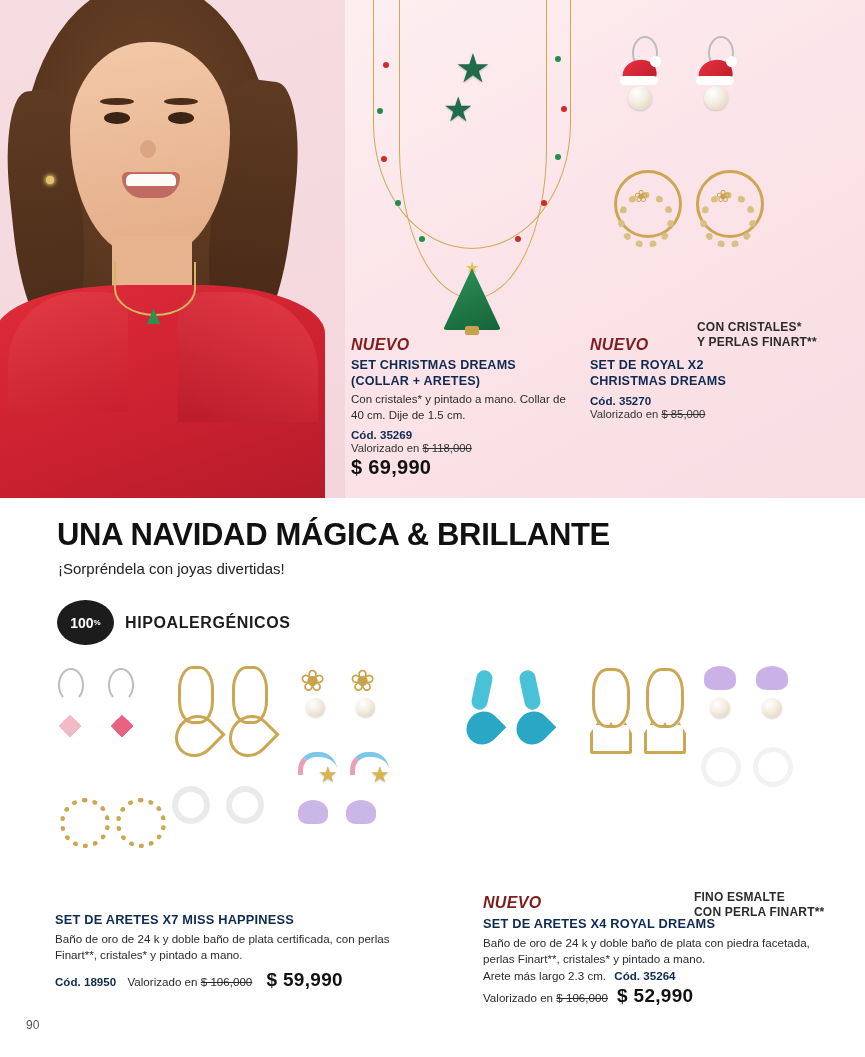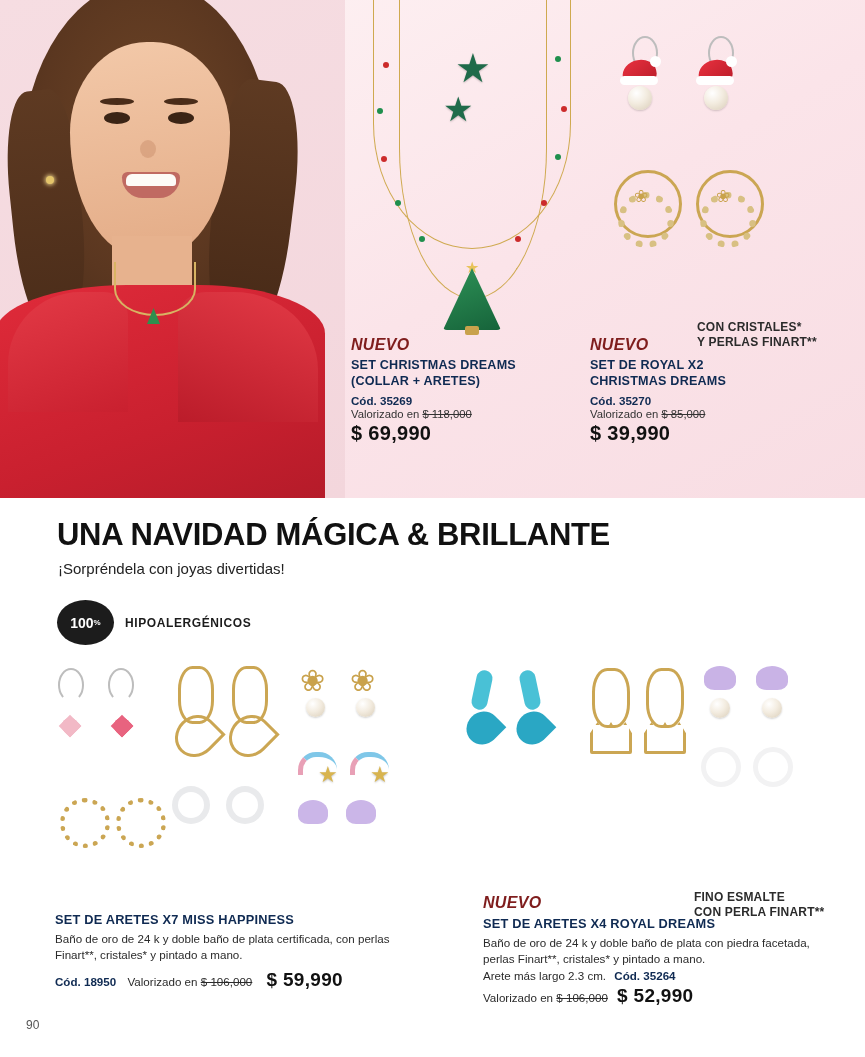--- a/index.html
+++ b/index.html
@@ -300,21 +300,21 @@
     display:flex; align-items:center; gap:11px;
   }
   .badge{
     width:57px;height:45px;border-radius:50%;
     background:#1c1c1c;color:#fff;
     display:flex;align-items:center;justify-content:center;
     font-size:14px;font-weight:bold;
   }
   .badge sup{font-size:8px;}
   .badge-label{
-    font-size:12px;font-weight:bold;letter-spacing:.6px;color:#1c1c1c;
+    font-size:16px;font-weight:bold;letter-spacing:.6px;color:#1c1c1c;
   }
 
   
   .photo-left{
     position:absolute;left:50px;top:162px;width:390px;height:240px;
   }
   .photo-right{
     position:absolute;left:460px;top:162px;width:350px;height:230px;
   }
 
@@ -432,20 +432,21 @@
     <div class="wreath" style="left:18px;top:162px;"></div>
     <div class="wreath" style="left:100px;top:162px;"></div>
     <div class="bow" style="left:34px;top:158px;">❀</div>
     <div class="bow" style="left:116px;top:158px;">❀</div>
   </div>
 
   <div class="block-a">
     <div class="nuevo">NUEVO</div>
     <div class="prod-title" style="margin-top:4px;">SET CHRISTMAS DREAMS</div>
     <div class="prod-title">(COLLAR + ARETES)</div>
+    <div class="prod-desc">Con cristales* y pintado a mano. Collar de 40 cm. Dije de 1.5 cm.</div>
     <div class="cod">Cód. 35269</div>
     <div class="valor">
       <span class="inline">Valorizado en</span>
       <span class="inline strike">$ 118,000</span>
     </div>
     <div class="price">$ 69,990</div>
   </div>
 
   <div class="note-b">
     <div class="small-caps-note">CON CRISTALES*</div>
@@ -454,21 +455,20 @@
 
   <div class="block-b">
     <div class="nuevo">NUEVO</div>
     <div class="prod-title" style="margin-top:4px;">SET DE ROYAL X2</div>
     <div class="prod-title">CHRISTMAS DREAMS</div>
     <div class="cod">Cód. 35270</div>
     <div class="valor">
       <span class="inline">Valorizado en</span>
       <span class="inline strike">$ 85,000</span>
     </div>
-    <div class="price">$ 39,990</div>
   </div>
 </div>
 
 <div class="bottom-section">
 
   <div class="headline">UNA NAVIDAD MÁGICA &amp; BRILLANTE</div>
   <div class="subhead">¡Sorpréndela con joyas divertidas!</div>
 
   <div class="badge-wrap">
     <div class="badge">

